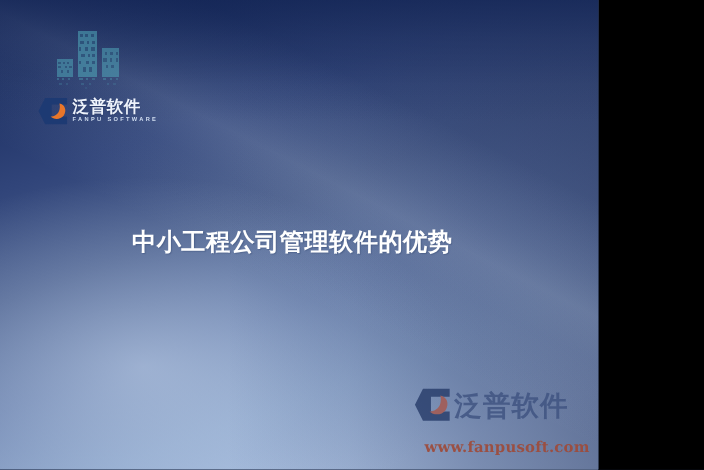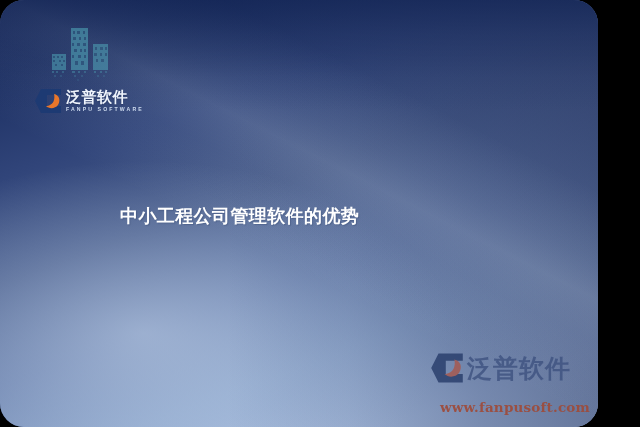--- a/index.html
+++ b/index.html
@@ -3,27 +3,26 @@
 <meta charset="utf-8">
 <title>Slide</title>
 <style>
   html, body {
     margin: 0;
     padding: 0;
     background: #000;
   }
   #slide {
     position: relative;
-    width: 598px;
+    width: 544px;
     height: 427px;
     overflow: hidden;
     font-family: "Liberation Sans", sans-serif;
     
     background-color: #3f5687;
-    border-radius: 24px;
   }
 
   
   .bg-layer {
     position: absolute;
     inset: 0;
     pointer-events: none;
   }
   .bg-base {
     background: linear-gradient(160deg,
@@ -114,21 +113,21 @@
     margin-top: 2px;
   }
 
   
   .headline {
     position: absolute;
     left: 120px;
     top: 193px;
     font-family: "DejaVu Serif", "Liberation Serif", serif;
     font-weight: bold;
-    font-size: 18px;
+    font-size: 22px;
     line-height: 1.18;
     color: #ffffff;
     letter-spacing: 0.4px;
     white-space: nowrap;
     text-shadow: 1px 1px 1px rgba(40,60,100,0.30);
   }
 
   
   .watermark {
     position: absolute;

